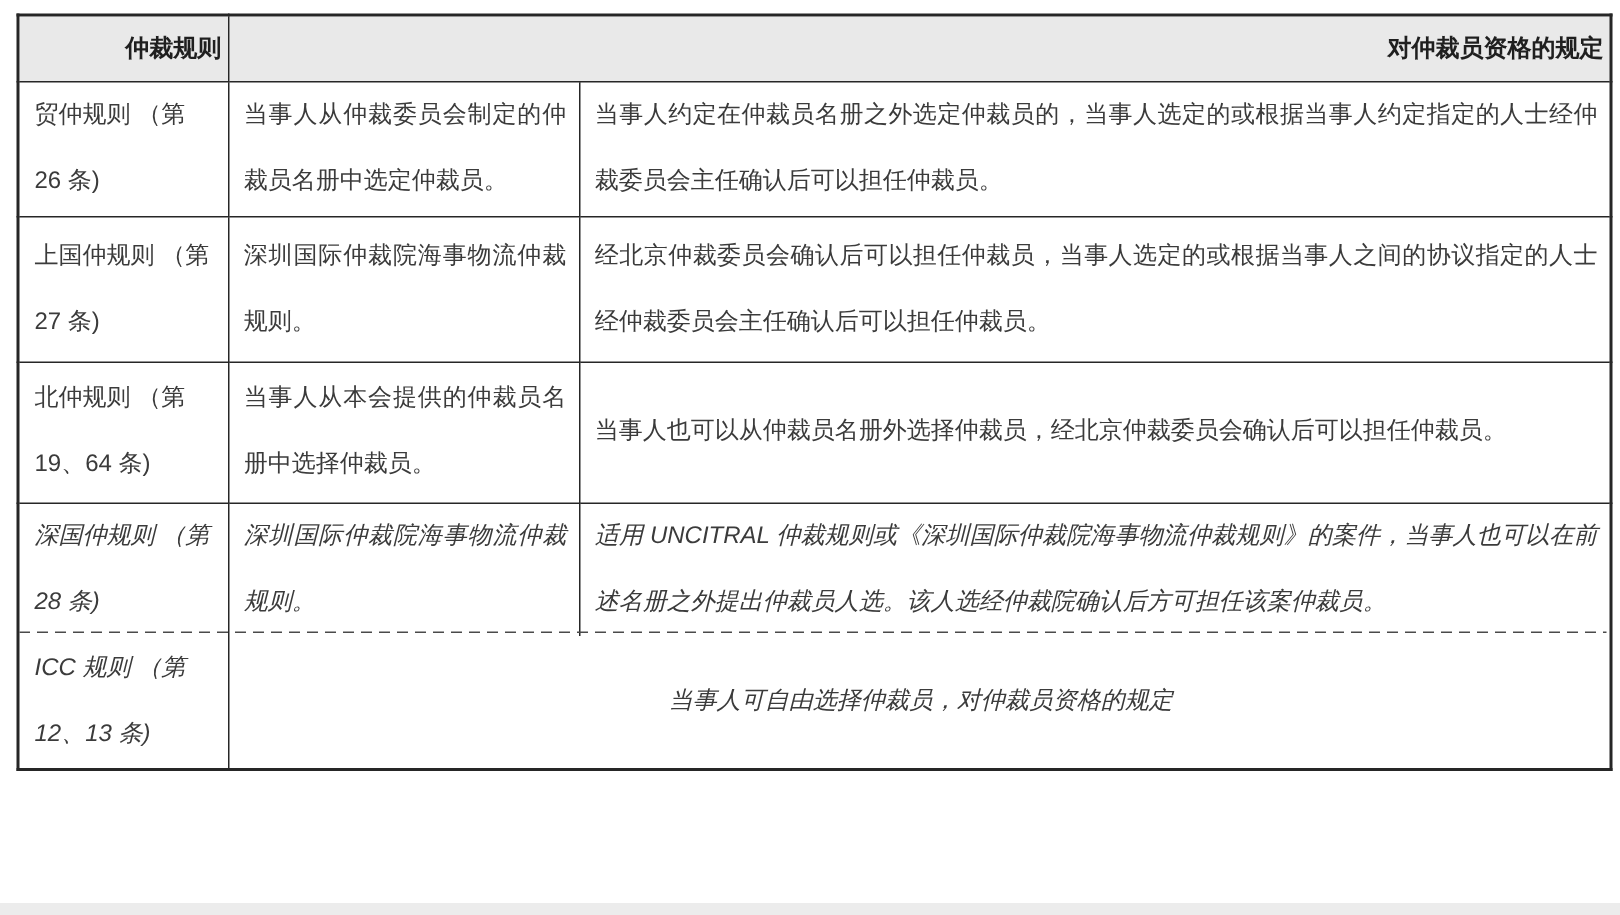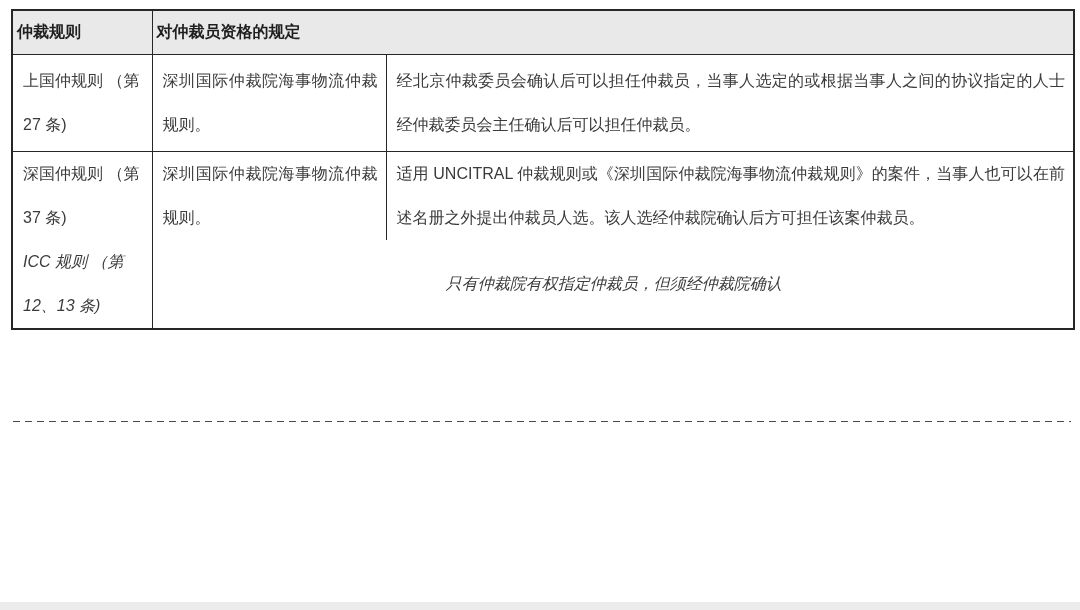--- a/index.html
+++ b/index.html
@@ -37,28 +37,28 @@
     color: #3b3b3b;
     font-size: 16px;
     vertical-align: middle;
     padding: 0 8px 0 10px;
     overflow: hidden;
   }
   table.rules th {
     background: #e9e9e9;
     color: #1f1f1f;
     font-weight: bold;
-    text-align: left;
+    text-align: right;
     padding: 0 4px;
   }
   tr.hrow  { height: 44px; }
   tr.r0 { height: 90px; }
   tr.r1 { height: 97px; padding-left: 44px; }
   tr.r2 { height: 94px; }
-  tr.r3 { height: 88px; }
+  tr.r3 { height: 88px; font-style: italic; }
   tr.r4 { height: 89px; font-style: italic; }
   tr.r5 { height: 90px; }
   td.c1 .line {
     line-height: 44px;
     white-space: nowrap;
     text-align: left;
   }
   td.c2, td.c3 {
     line-height: 44px;
     text-align: justify;
@@ -89,46 +89,62 @@
       <col style="width:140px">
       <col style="width:234px">
       <col style="width:688px">
     </colgroup>
     <tbody>
         <tr class="hrow">
       <th>仲裁规则</th>
       <th colspan="2">对仲裁员资格的规定</th>
     </tr>
 
+    <tr class="r0">
+      <td class="c1">
+        <div class="line">贸仲规则 （第</div>
+        <div class="line">26 条)</div>
+      </td>
+      <td class="c2">当事人从仲裁委员会制定的仲裁员名册中选定仲裁员。</td>
+      <td class="c3">当事人约定在仲裁员名册之外选定仲裁员的，当事人选定的或根据当事人约定指定的人士经仲裁委员会主任确认后可以担任仲裁员。</td>
+    </tr>
 
     <tr class="r1">
       <td class="c1">
         <div class="line">上国仲规则 （第</div>
         <div class="line">27 条)</div>
       </td>
       <td class="c2">深圳国际仲裁院海事物流仲裁规则。</td>
       <td class="c3">经北京仲裁委员会确认后可以担任仲裁员，当事人选定的或根据当事人之间的协议指定的人士经仲裁委员会主任确认后可以担任仲裁员。</td>
     </tr>
 
+    <tr class="r2">
+      <td class="c1">
+        <div class="line">北仲规则 （第</div>
+        <div class="line">19、64 条)</div>
+      </td>
+      <td class="c2">当事人从本会提供的仲裁员名册中选择仲裁员。</td>
+      <td class="c3">当事人也可以从仲裁员名册外选择仲裁员，经北京仲裁委员会确认后可以担任仲裁员。</td>
+    </tr>
 
     <tr class="r3">
       <td class="c1">
         <div class="line">深国仲规则 （第</div>
-        <div class="line">37 条)</div>
+        <div class="line">28 条)</div>
       </td>
       <td class="c2">深圳国际仲裁院海事物流仲裁规则。</td>
       <td class="c3">适用 UNCITRAL 仲裁规则或《深圳国际仲裁院海事物流仲裁规则》的案件，当事人也可以在前述名册之外提出仲裁员人选。该人选经仲裁院确认后方可担任该案仲裁员。</td>
     </tr>
 
     <tr class="r4">
       <td class="c1">
         <div class="line">ICC 规则 （第</div>
         <div class="line">12、13 条)</div>
       </td>
-      <td class="merged" colspan="2">只有仲裁院有权指定仲裁员，但须经仲裁院确认</td>
+      <td class="merged" colspan="2">当事人可自由选择仲裁员，对仲裁员资格的规定</td>
     </tr>
 
   </tbody>
     </table>
 
   <div class="dashed-divider"></div>
   <div class="page-bottom-edge"></div>
 </div>
 
 </body></html>

